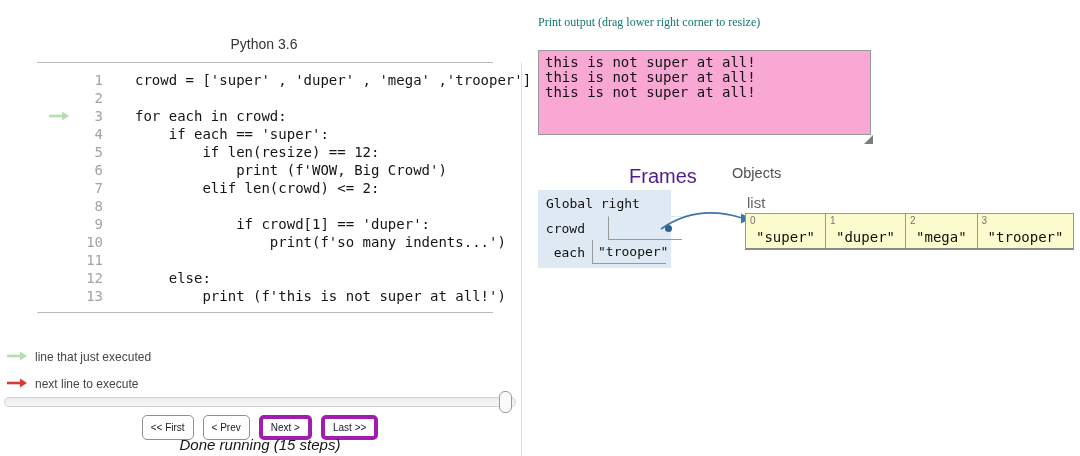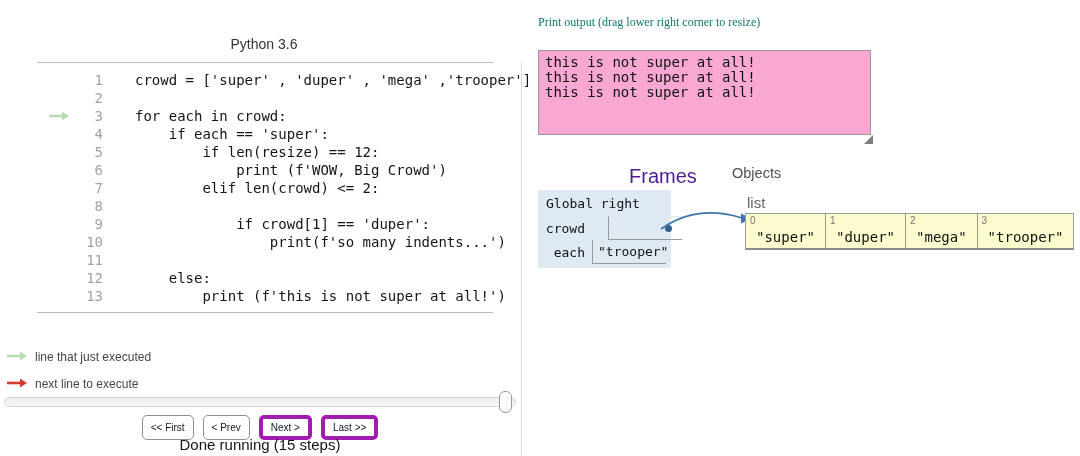--- a/index.html
+++ b/index.html
@@ -33,21 +33,21 @@
   .slider-handle { position:absolute; left:499px; top:391px; width:13px; height:22px;
                    border:1px solid #999; border-radius:6px; background:#fbfbfb; }
 
   .nav-row { position:absolute; left:0; top:415px; width:520px; display:flex;
              justify-content:center; gap:9px; }
   .nav-btn { font-family:"Liberation Sans", sans-serif; font-size:10px; padding:3px 8px;
              border-radius:5px; background:#fff; }
   .nav-btn.on  { border:1px solid #8f8f8f; color:#1a1a1a; }
   .nav-btn.off { border:4px solid #a21caf; color:#0f172a; }
   .status { position:absolute; left:0; top:436px; width:520px; text-align:center;
-            font-size:15px; color:#151515; }
+            font-size:15px; color:#151515;font-style:italic; }
 
   .v-divider { position:absolute; left:521px; top:62px; width:1px; height:394px; background:#e0e0e0; }
 
   
   .out-label { position:absolute; left:538px; top:15px; font-size:12px; color:#0f766e;font-family:Liberation Serif, serif; }
   .print-output { position:absolute; left:538px; top:50px; width:333px; height:85px;
                   border:1px solid #999; background:#f9a8d4; resize:none; overflow:hidden;
                   font-family:"DejaVu Sans Mono", monospace; font-size:14px; line-height:15px;
                   padding:4px 6px; color:#111; outline:none; }
   .resize-grip { position:absolute; left:864px; top:135px; width:0; height:0;

